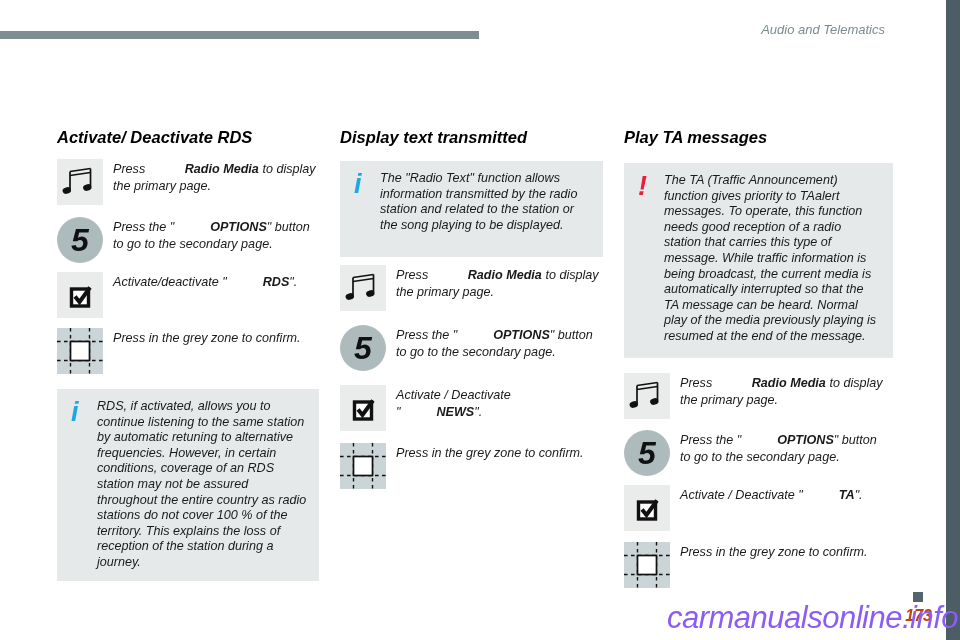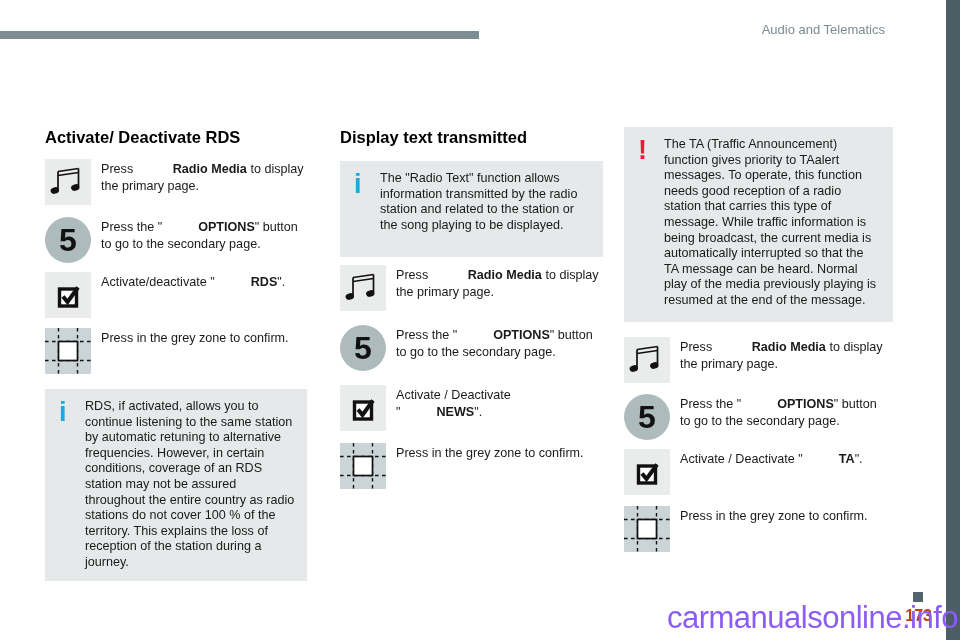--- a/index.html
+++ b/index.html
@@ -1,24 +1,24 @@
 <!DOCTYPE html>
 <html><head>
 <meta charset="utf-8">
 <style>
   html,body{margin:0;padding:0;background:#fff;}
   .page{
     position:relative;width:960px;height:640px;background:#ffffff;
-    font-family:"Liberation Sans", sans-serif;color:#1a1a1a;overflow:hidden;
+    font-family:"Liberation Sans", sans-serif;color:#1a1a1a;overflow:hidden;font-style:italic;
   }
   .top-bar{position:absolute;left:0;top:31px;width:479px;height:8px;background:#7d8d93;}
   .side-bar{position:absolute;left:946px;top:0;width:14px;height:640px;background:#4d5d66;}
   .running-header{position:absolute;top:22px;right:75px;font-size:13px;color:#7b8b91;}
   .col{position:absolute;top:127px;}
-  .col.c1{left:45px;width:262px;}
+  .col.c1{left:57px;width:262px;}
   .col.c2{left:340px;width:263px;}
   .col.c3{left:624px;width:269px;}
   h2.sec{margin:0;font-size:16.5px;line-height:20px;font-weight:bold;color:#000;letter-spacing:0;}
   .c1 h2.sec{margin-bottom:12px;}
   .c2 h2.sec{margin-bottom:14px;}
   .c3 h2.sec{margin-bottom:16px;}
   .step{display:flex;align-items:flex-start;}
   .step .txt{font-size:12.6px;line-height:16.5px;padding-top:2px;margin-left:10px;width:204px;}
   .ic{flex:0 0 auto;width:46px;height:46px;display:block;}
   .ic-box{background:#e9eceb;}
@@ -140,20 +140,21 @@
         <svg width="46" height="46" viewBox="0 0 46 46">
           <path d="M0 13.5 H46 M0 32.5 H46 M13.5 0 V46 M32.5 0 V46" stroke="#111" stroke-width="1.4" stroke-dasharray="3.6 3.4" fill="none"></path>
           <rect x="13.5" y="13.5" width="19" height="19" fill="#fff" stroke="#111" stroke-width="1.7"></rect>
         </svg>
       </span>
       <div class="txt"><span>Press in the grey zone to confirm.</span></div>
     </div>
   </section>
 
   <section class="col c3">
+    <h2 class="sec">Play TA messages</h2>
 
     <div class="note">
       <span class="mark warn">!</span>
       <div class="ntext">The TA (Traffic Announcement) function gives priority to TAalert messages. To operate, this function needs good reception of a radio station that carries this type of message. While traffic information is being broadcast, the current media is automatically interrupted so that the TA message can be heard. Normal play of the media previously playing is resumed at the end of the message.</div>
     </div>
 
     <div class="step s1">
       <span class="ic ic-box">
         <svg width="46" height="46" viewBox="0 0 46 46">
           <path d="M13 12.5 L33.5 9.5 M13 16.5 L33.5 13.5" stroke="#111" stroke-width="1.7" fill="none"></path>

